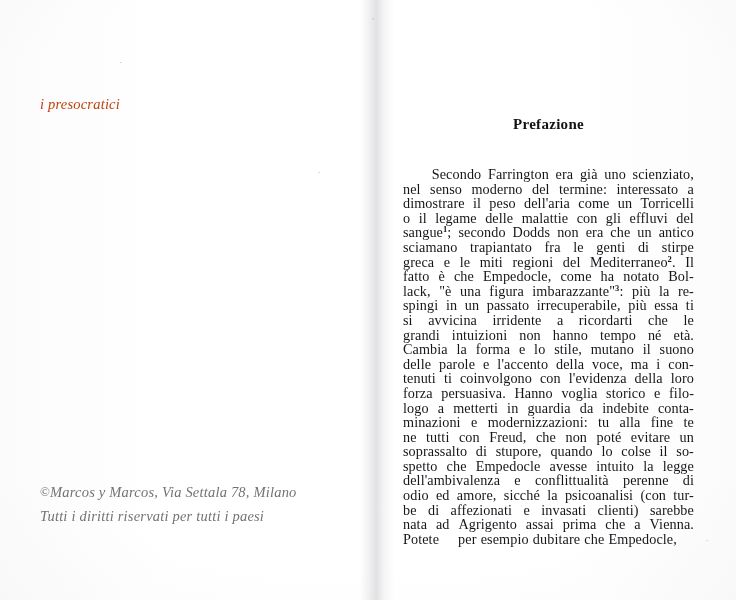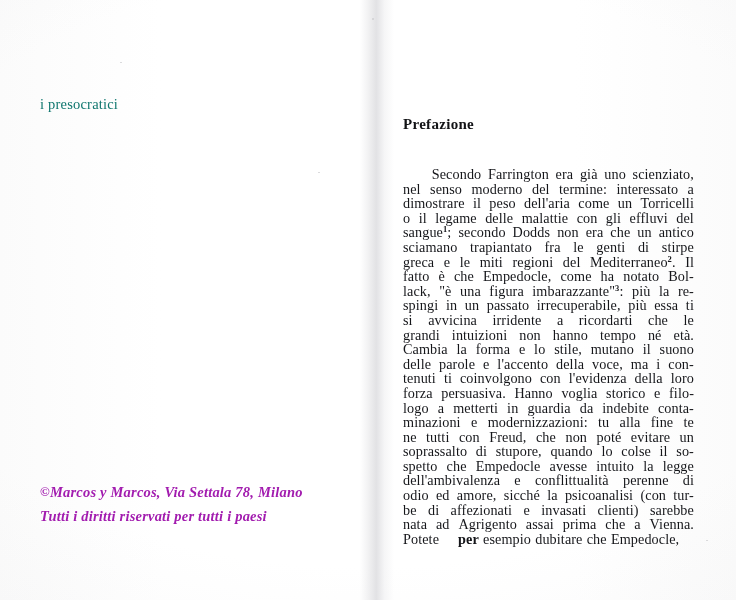--- a/index.html
+++ b/index.html
@@ -55,55 +55,56 @@
   .page-right { left: 368px; width: 368px; }
 
   
   .series-block {
     position: absolute;
     left: 40px;
     top: 92px;
     width: 290px;
   }
   .series-line {
+    font-style: italic;
     font-size: 14.5px;
     line-height: 25px;
     letter-spacing: 0.2px;
-    color: #0f766e;
+    color: #c2410c;
   }
   .series-line.second {
     font-size: 15.5px;
   }
 
   .colophon-block {
     position: absolute;
     left: 40px;
     top: 480px;
     width: 300px;
   }
   .colophon-line {
     font-style: italic;
     font-size: 14.5px;
     line-height: 24px;
     letter-spacing: 0.2px;
-    color: #a21caf;
-    font-weight: bold;
+    color: #737373;
   }
   .copyright-mark {
     font-style: normal;
     font-size: 13px;
     vertical-align: 1px;
   }
 
   
   .chapter-title {
     position: absolute;
     left: 403px;
     top: 116px;
     width: 291px;
+    text-align: center;
     font-weight: bold;
     font-size: 15px;
     letter-spacing: 0.3px;
     color: #121316;
   }
 
   .body-text {
     position: absolute;
     left: 403px;
     top: 167px;
@@ -189,21 +190,21 @@
       <div class="line justify"><span class="w">forza</span><span class="w">persuasiva.</span><span class="w">Hanno</span><span class="w">voglia</span><span class="w">storico</span><span class="w">e</span><span class="w">filo-</span></div>
       <div class="line justify"><span class="w">logo</span><span class="w">a</span><span class="w">metterti</span><span class="w">in</span><span class="w">guardia</span><span class="w">da</span><span class="w">indebite</span><span class="w">conta-</span></div>
       <div class="line justify"><span class="w">minazioni</span><span class="w">e</span><span class="w">modernizzazioni:</span><span class="w">tu</span><span class="w">alla</span><span class="w">fine</span><span class="w">te</span></div>
       <div class="line justify"><span class="w">ne</span><span class="w">tutti</span><span class="w">con</span><span class="w">Freud,</span><span class="w">che</span><span class="w">non</span><span class="w">poté</span><span class="w">evitare</span><span class="w">un</span></div>
       <div class="line justify"><span class="w">soprassalto</span><span class="w">di</span><span class="w">stupore,</span><span class="w">quando</span><span class="w">lo</span><span class="w">colse</span><span class="w">il</span><span class="w">so-</span></div>
       <div class="line justify"><span class="w">spetto</span><span class="w">che</span><span class="w">Empedocle</span><span class="w">avesse</span><span class="w">intuito</span><span class="w">la</span><span class="w">legge</span></div>
       <div class="line justify"><span class="w">dell'ambivalenza</span><span class="w">e</span><span class="w">conflittualità</span><span class="w">perenne</span><span class="w">di</span></div>
       <div class="line justify"><span class="w">odio</span><span class="w">ed</span><span class="w">amore,</span><span class="w">sicché</span><span class="w">la</span><span class="w">psicoanalisi</span><span class="w">(con</span><span class="w">tur-</span></div>
       <div class="line justify"><span class="w">be</span><span class="w">di</span><span class="w">affezionati</span><span class="w">e</span><span class="w">invasati</span><span class="w">clienti)</span><span class="w">sarebbe</span></div>
       <div class="line justify"><span class="w">nata</span><span class="w">ad</span><span class="w">Agrigento</span><span class="w">assai</span><span class="w">prima</span><span class="w">che</span><span class="w">a</span><span class="w">Vienna.</span></div>
-      <div class="line last"><span class="w" style="margin-right: 19px;">Potete</span><span class="w" style="margin-right: 4.2px; font-weight: bold;">per</span><span class="w" style="margin-right: 4.2px;">esempio</span><span class="w" style="margin-right: 4.2px;">dubitare</span><span class="w" style="margin-right: 4.2px;">che</span><span class="w">Empedocle,</span></div>
+      <div class="line last"><span class="w" style="margin-right: 19px;">Potete</span><span class="w" style="margin-right: 4.2px;">per</span><span class="w" style="margin-right: 4.2px;">esempio</span><span class="w" style="margin-right: 4.2px;">dubitare</span><span class="w" style="margin-right: 4.2px;">che</span><span class="w">Empedocle,</span></div>
     </div>
 
   <div class="speck" style="left:120px;top:62px;width:2px;height:1px;"></div>
   <div class="speck" style="left:318px;top:172px;width:2px;height:1px;"></div>
   <div class="speck" style="left:372px;top:18px;width:2px;height:2px;"></div>
   <div class="speck" style="left:706px;top:540px;width:2px;height:1px;"></div>
   <div class="speck" style="left:60px;top:522px;width:1px;height:1px;"></div>
 
 </div>
 

